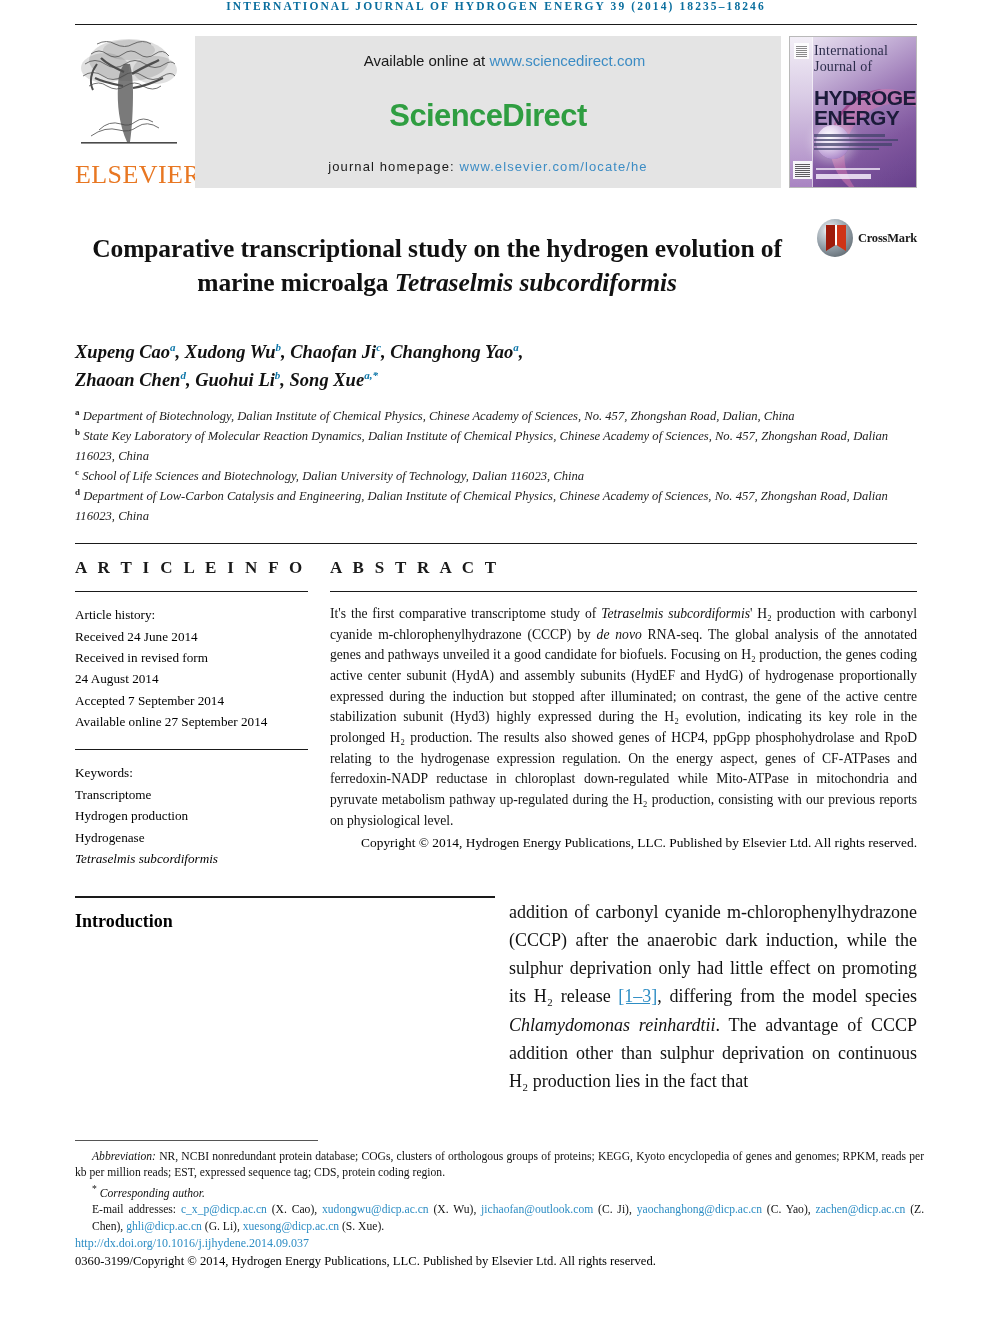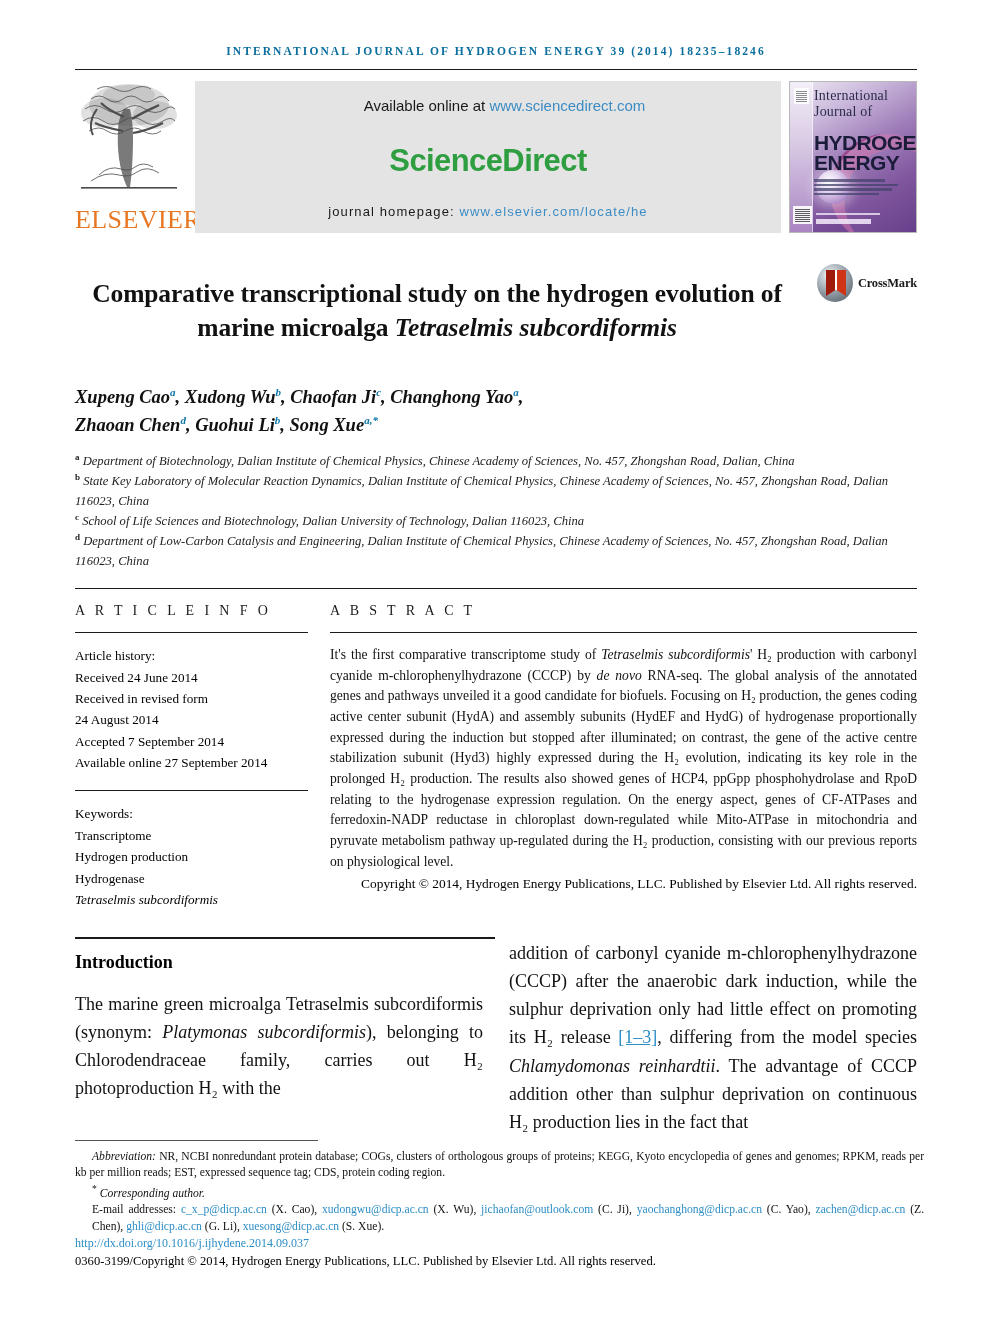--- a/index.html
+++ b/index.html
@@ -26,21 +26,20 @@
   
   .running-head {
     text-align: center;
     color: #0a6e9e;
     font-family: "Liberation Serif", serif;
     font-size: 11.5px;
     letter-spacing: 2.1px;
     font-variant: small-caps;
     text-transform: uppercase;
     font-weight: bold;
-    padding-top: 45px;
     white-space: nowrap;
   }
 
   .rule-thin {
     border-top: 1px solid #1a1a1a;
     margin-top: 12px;
   }
 
   
   .masthead {
@@ -247,25 +246,25 @@
     margin-top: 17px;
     border-top: 1px solid #1a1a1a;
     padding-top: 14px;
     display: flex;
   }
   .col-info { flex: 0 0 255px; padding-right: 22px; box-sizing: border-box; }
   .col-abs  { flex: 1 1 auto; }
 
   .sec-head {
     font-family: "Liberation Serif", serif;
-    font-size: 14px;
+    font-size: 17px;
     letter-spacing: 3.4px;
     text-transform: uppercase;
     color: #1a1a1a;
-    font-weight: normal;
+    font-weight: bold;
   }
   .sec-rule { border-top: 1px solid #1a1a1a; margin-top: 13px; }
 
   .hist {
     font-family: "Liberation Serif", serif;
     font-size: 13.2px;
     line-height: 1.62;
     margin-top: 12px;
   }
   .kw-rule { border-top: 1px solid #1a1a1a; margin-top: 17px; }
@@ -478,21 +477,20 @@
       <div class="sec-rule"></div>
       <div class="abstract"><span>It's the first comparative transcriptome study of </span><i>Tetraselmis subcordiformis</i><span>' H₂ production with carbonyl cyanide m-chlorophenylhydrazone (CCCP) by </span><i>de novo</i><span> RNA-seq. The global analysis of the annotated genes and pathways unveiled it a good candidate for biofuels. Focusing on H₂ production, the genes coding active center subunit (HydA) and assembly subunits (HydEF and HydG) of hydrogenase proportionally expressed during the induction but stopped after illuminated; on contrast, the gene of the active centre stabilization subunit (Hyd3) highly expressed during the H₂ evolution, indicating its key role in the prolonged H₂ production. The results also showed genes of HCP4, ppGpp phosphohydrolase and RpoD relating to the hydrogenase expression regulation. On the energy aspect, genes of CF-ATPases and ferredoxin-NADP reductase in chloroplast down-regulated while Mito-ATPase in mitochondria and pyruvate metabolism pathway up-regulated during the H₂ production, consisting with our previous reports on physiological level.</span></div>
       <div class="copy">Copyright © 2014, Hydrogen Energy Publications, LLC. Published by Elsevier Ltd. All rights reserved.</div>
     </div>
   </div>
 
   <div class="body-rule"></div>
   <div class="body-cols">
     <div class="bcol">
       <div class="intro-h">Introduction</div>
-      <div class="ptxt"><span>The marine green microalga Tetraselmis subcordiformis (synonym: </span><i>Platymonas subcordiformis</i><span>), belonging to Chlorodendraceae family, carries out H₂ photoproduction H₂ with the</span></div>
     </div>
     <div class="bcol right">
       <div class="ptxt"><span>addition of carbonyl cyanide m-chlorophenylhydrazone (CCCP) after the anaerobic dark induction, while the sulphur deprivation only had little effect on promoting its H₂ release </span><a class="ref" href="#">[1–3]</a><span>, differing from the model species </span><i>Chlamydomonas reinhardtii</i><span>. The advantage of CCCP addition other than sulphur deprivation on continuous H₂ production lies in the fact that</span></div>
     </div>
   </div>
 
   <div class="foot">
     <div class="foot-rule"></div>
     <div class="fn">
       <span style="padding-left:17px"></span><i>Abbreviation:</i><span> NR, NCBI nonredundant protein database; COGs, clusters of orthologous groups of proteins; KEGG, Kyoto encyclopedia of genes and genomes; RPKM, reads per kb per million reads; EST, expressed sequence tag; CDS, protein coding region.</span>

